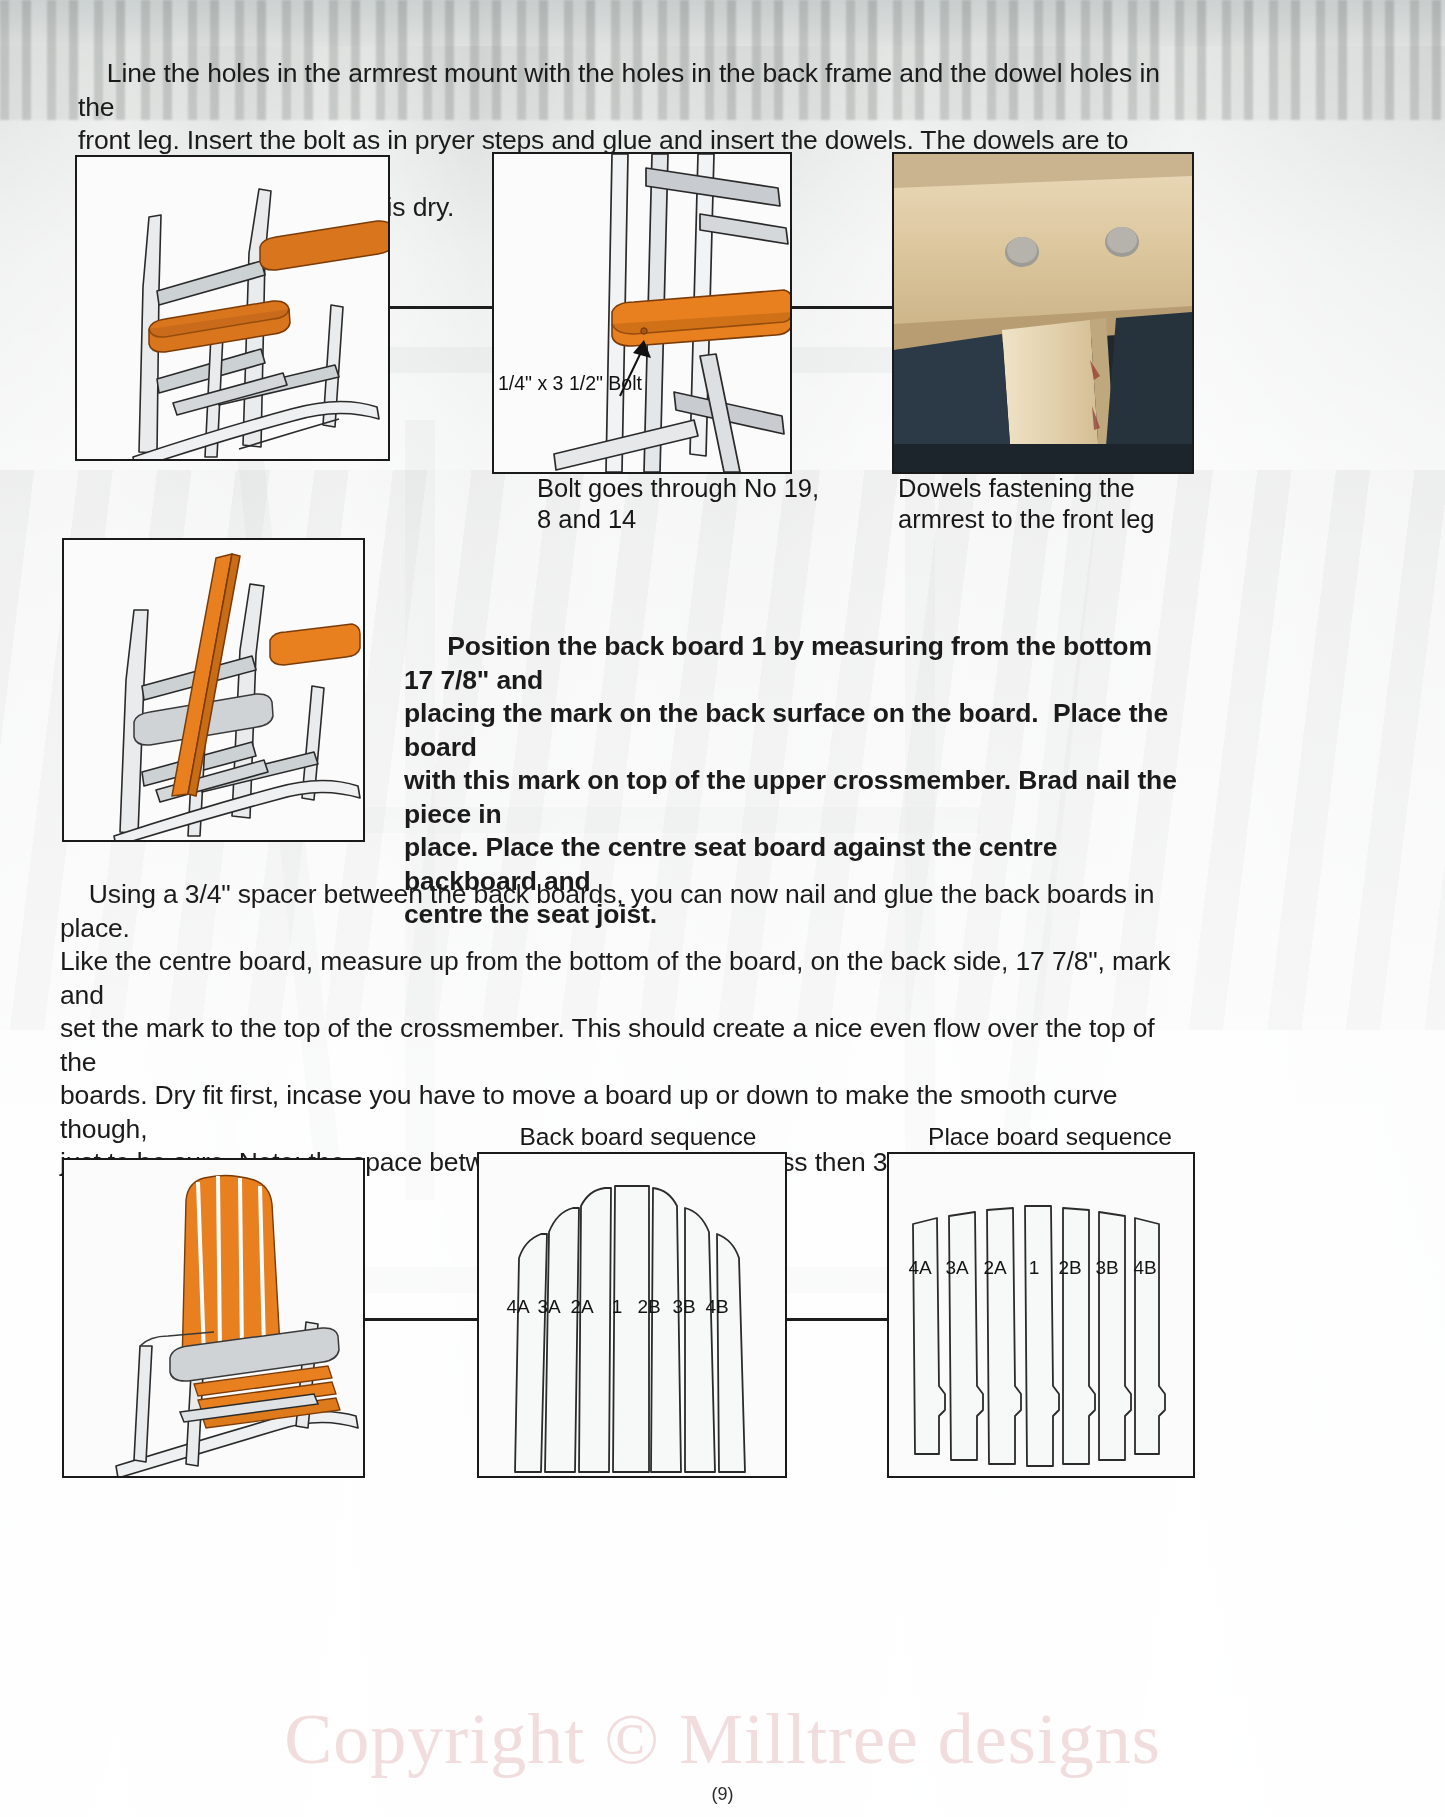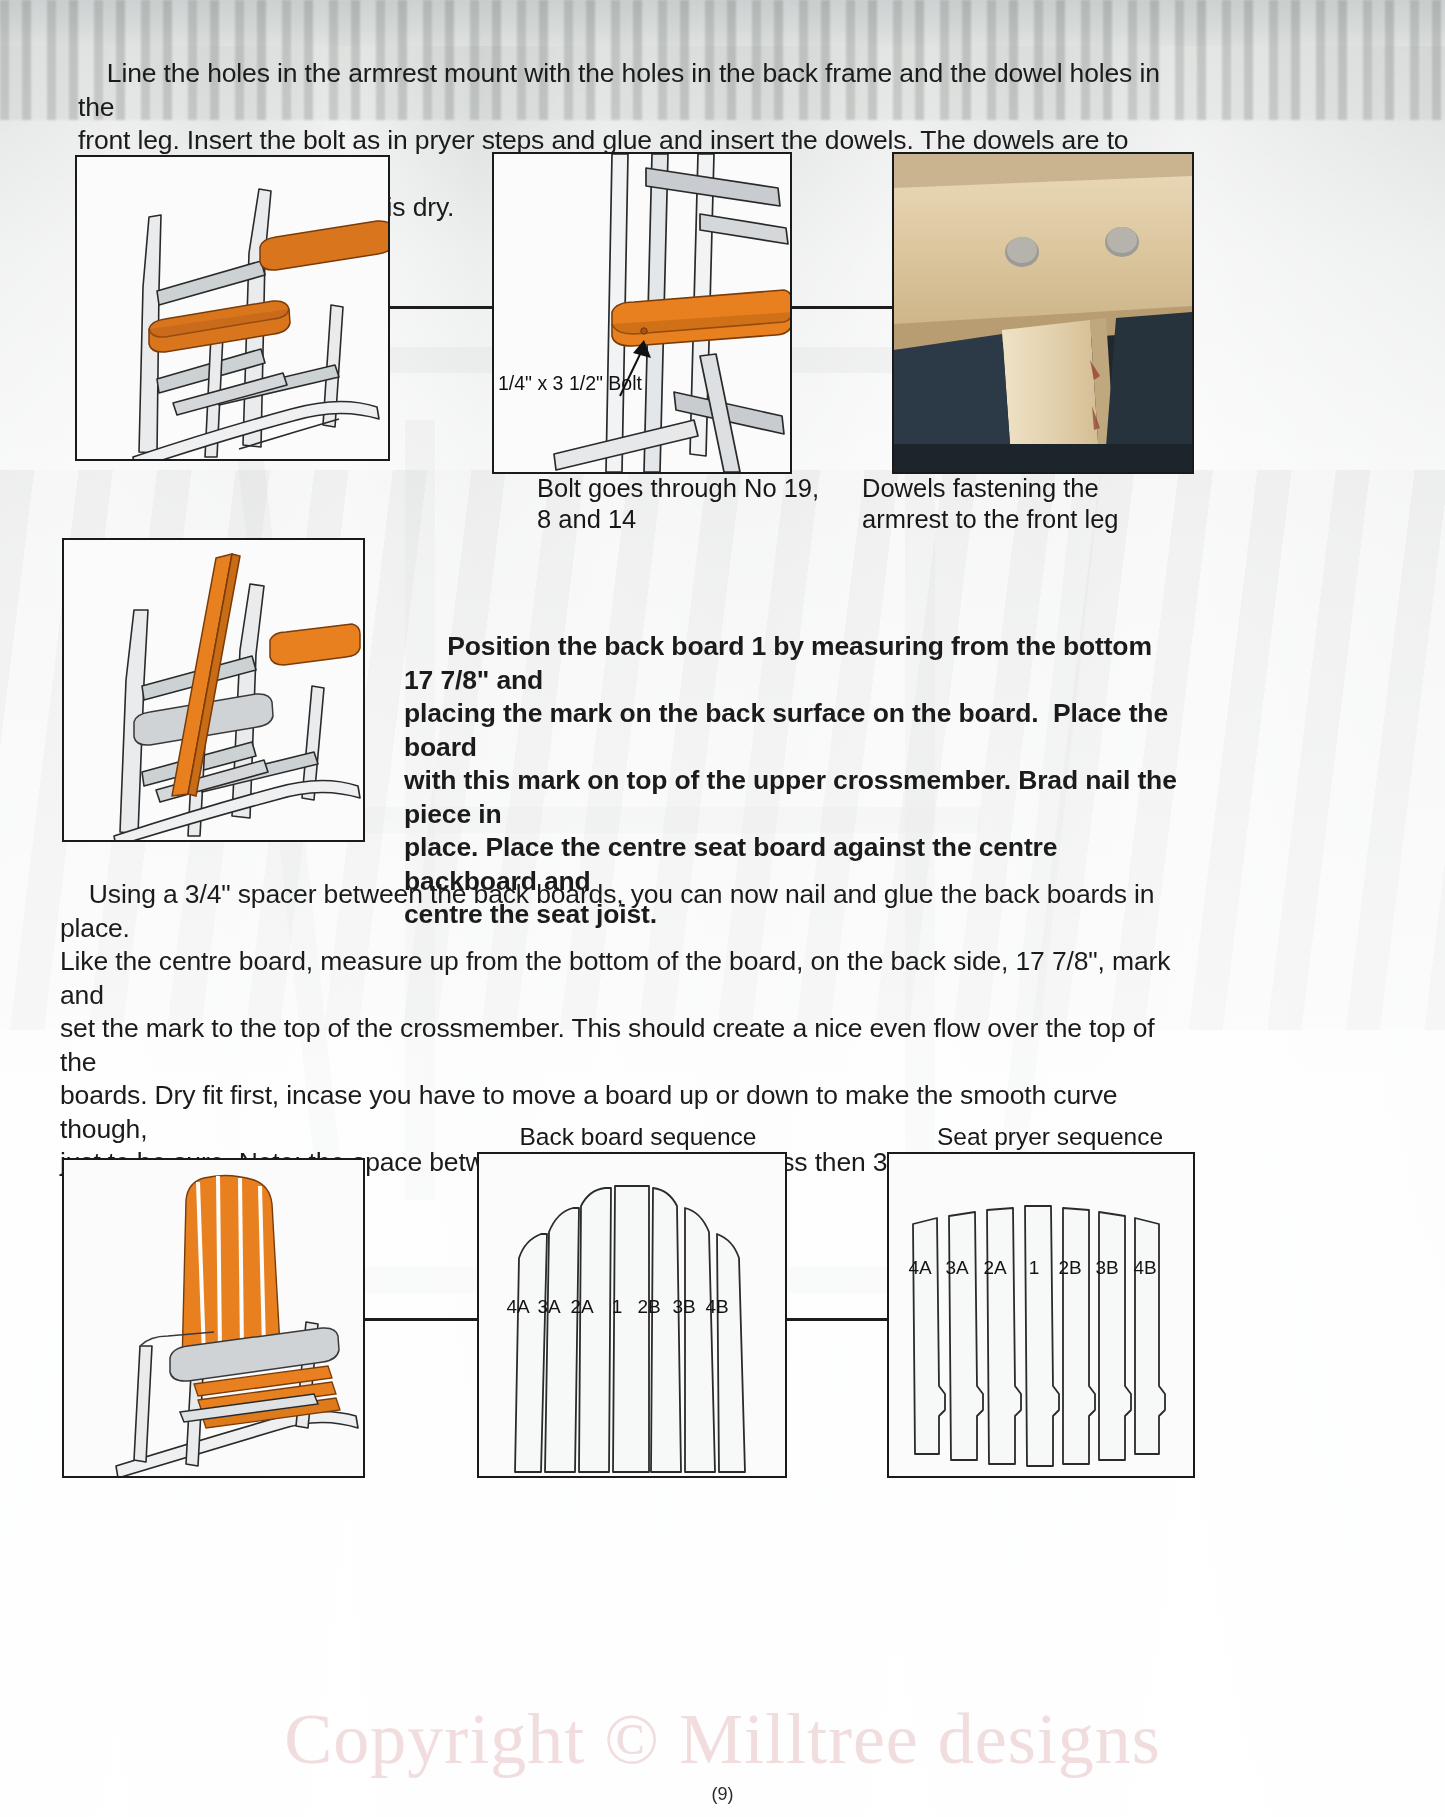--- a/index.html
+++ b/index.html
@@ -266,21 +266,21 @@
         <path d="M198,252 l8,22 l-6,2 z" fill="#8e3730" opacity=".7"></path>
 
         <polygon points="0,196 108,180 118,318 0,318" fill="#2b3a46"></polygon>
         <polygon points="222,164 298,158 298,318 210,318" fill="#26323c"></polygon>
         <rect x="0" y="290" width="298" height="28" fill="#1c252c"></rect>
       </svg>
     </div>
 
     <div class="caption" style="left:497px; top:473px; width:320px;margin-left:40px;">Bolt goes through No 19,
 8 and 14</div>
-    <div class="caption" style="left:862px; top:473px; width:340px;">Dowels fastening the
+    <div class="caption" style="left:898px; top:473px; width:340px;">Dowels fastening the
 armrest to the front leg</div>
 
     <div class="panel" style="left:62px; top:538px; width:303px; height:304px;">
       <svg width="299" height="300" viewBox="0 0 299 300">
         <g stroke="#2a2a2a" stroke-width="1.6" fill="#e9ebec" stroke-linejoin="round">
           <path d="M56,292 L62,140 L70,70 L84,70 L80,142 L74,294 Z"></path>
           <path d="M168,276 L176,110 L186,44 L200,46 L192,114 L186,278 Z"></path>
           <path d="M78,146 L188,116 L192,130 L80,160 Z" fill="#ccd1d4"></path>
           <path d="M78,232 L188,202 L192,216 L80,246 Z" fill="#ccd1d4"></path>
           <path d="M124,296 L130,184 L142,184 L136,296 Z"></path>
@@ -309,21 +309,21 @@
 centre the seat joist.</div>
 
     <div class="para" style="left:60px; top:878px; width:1130px;">    Using a 3/4" spacer between the back boards, you can now nail and glue the back boards in place.
 Like the centre board, measure up from the bottom of the board, on the back side, 17 7/8", mark and
 set the mark to the top of the crossmember. This should create a nice even flow over the top of the
 boards. Dry fit first, incase you have to move a board up or down to make the smooth curve though,
 just to be sure. Note: the space between boards 3 and 4 will less then 3/4", that is ok.</div>
 
 
     <div class="seq-title" style="left:488px; top:1122px; width:300px;">Back board sequence</div>
-    <div class="seq-title" style="left:900px; top:1122px; width:300px;">Seat pryer sequence</div>
+    <div class="seq-title" style="left:900px; top:1122px; width:300px;">Place board sequence</div>
 
     <div class="panel" style="left:62px; top:1158px; width:303px; height:320px;">
       <svg width="299" height="316" viewBox="0 0 299 316">
         <g stroke="#2a2a2a" stroke-width="1.6" fill="#e9ebec" stroke-linejoin="round">
 
           <path d="M52,306 Q136,280 212,258 Q258,246 292,256 L294,268 Q256,256 214,270 Q140,292 54,318 Z" fill="#eef0f1"></path>
           <path d="M70,300 L76,186 L88,186 L82,302 Z"></path>
           <path d="M122,304 L128,196 L140,196 L134,306 Z"></path>
           <path d="M232,266 L242,162 L254,164 L244,268 Z"></path>
         </g>

